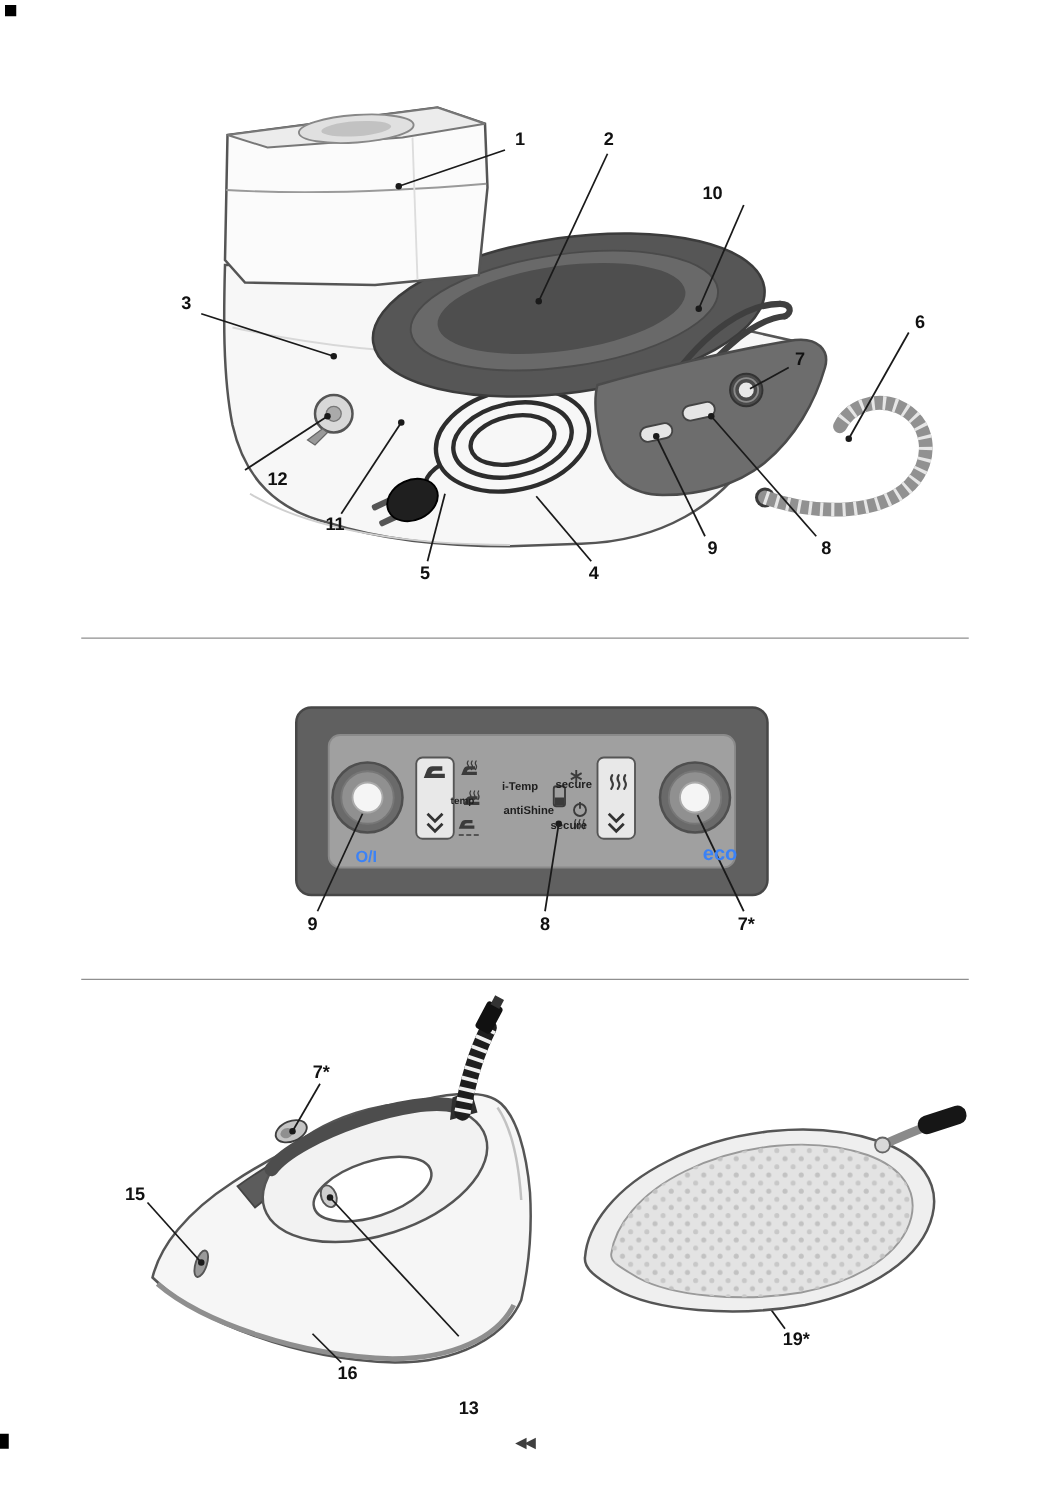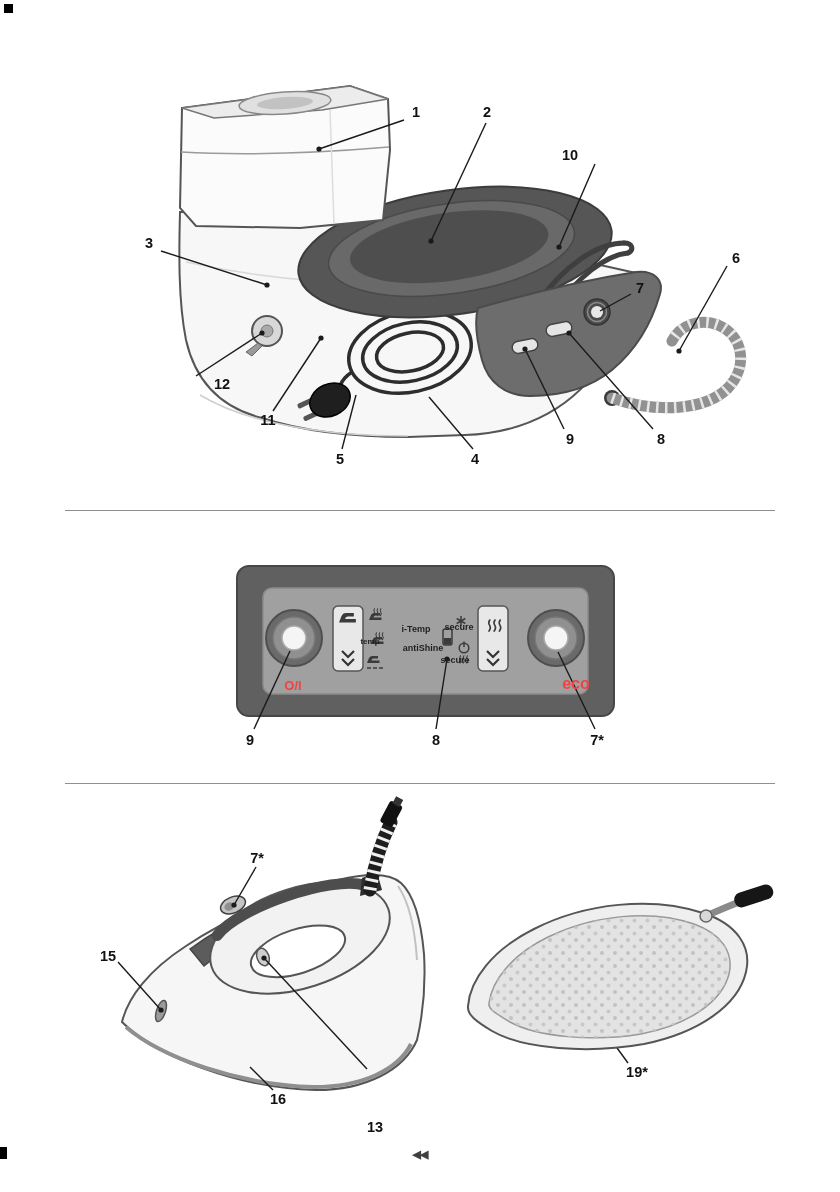--- a/index.html
+++ b/index.html
@@ -12,21 +12,21 @@
   .page { position:absolute; inset:0; background:#fff; }
   .art { position:absolute; left:0; top:0; }
   .callout {
     position:absolute; transform:translate(-50%,-50%);
     font-weight:bold; font-size:14.5px; color:#111; white-space:nowrap;
   }
   .panel-text {
     position:absolute; transform:translate(-50%,-50%);
     font-weight:bold; white-space:nowrap;
   }
-  .pt-white { color:#ef4444; }
+  .pt-white { color:#3b82f6; }
   .pt-dark  { color:#1f1f1f;padding-left:44px; }
   .divider {
     position:absolute; left:65px; width:710px; height:0;
     border-top:1.6px solid #8f8f8f;
   }
   .corner { position:absolute; background:#000; }
   .nav {
     position:absolute; transform:translate(-50%,-50%);
     color:#3f3f3f; font-size:11px; letter-spacing:-1px; font-weight:bold;
   }

